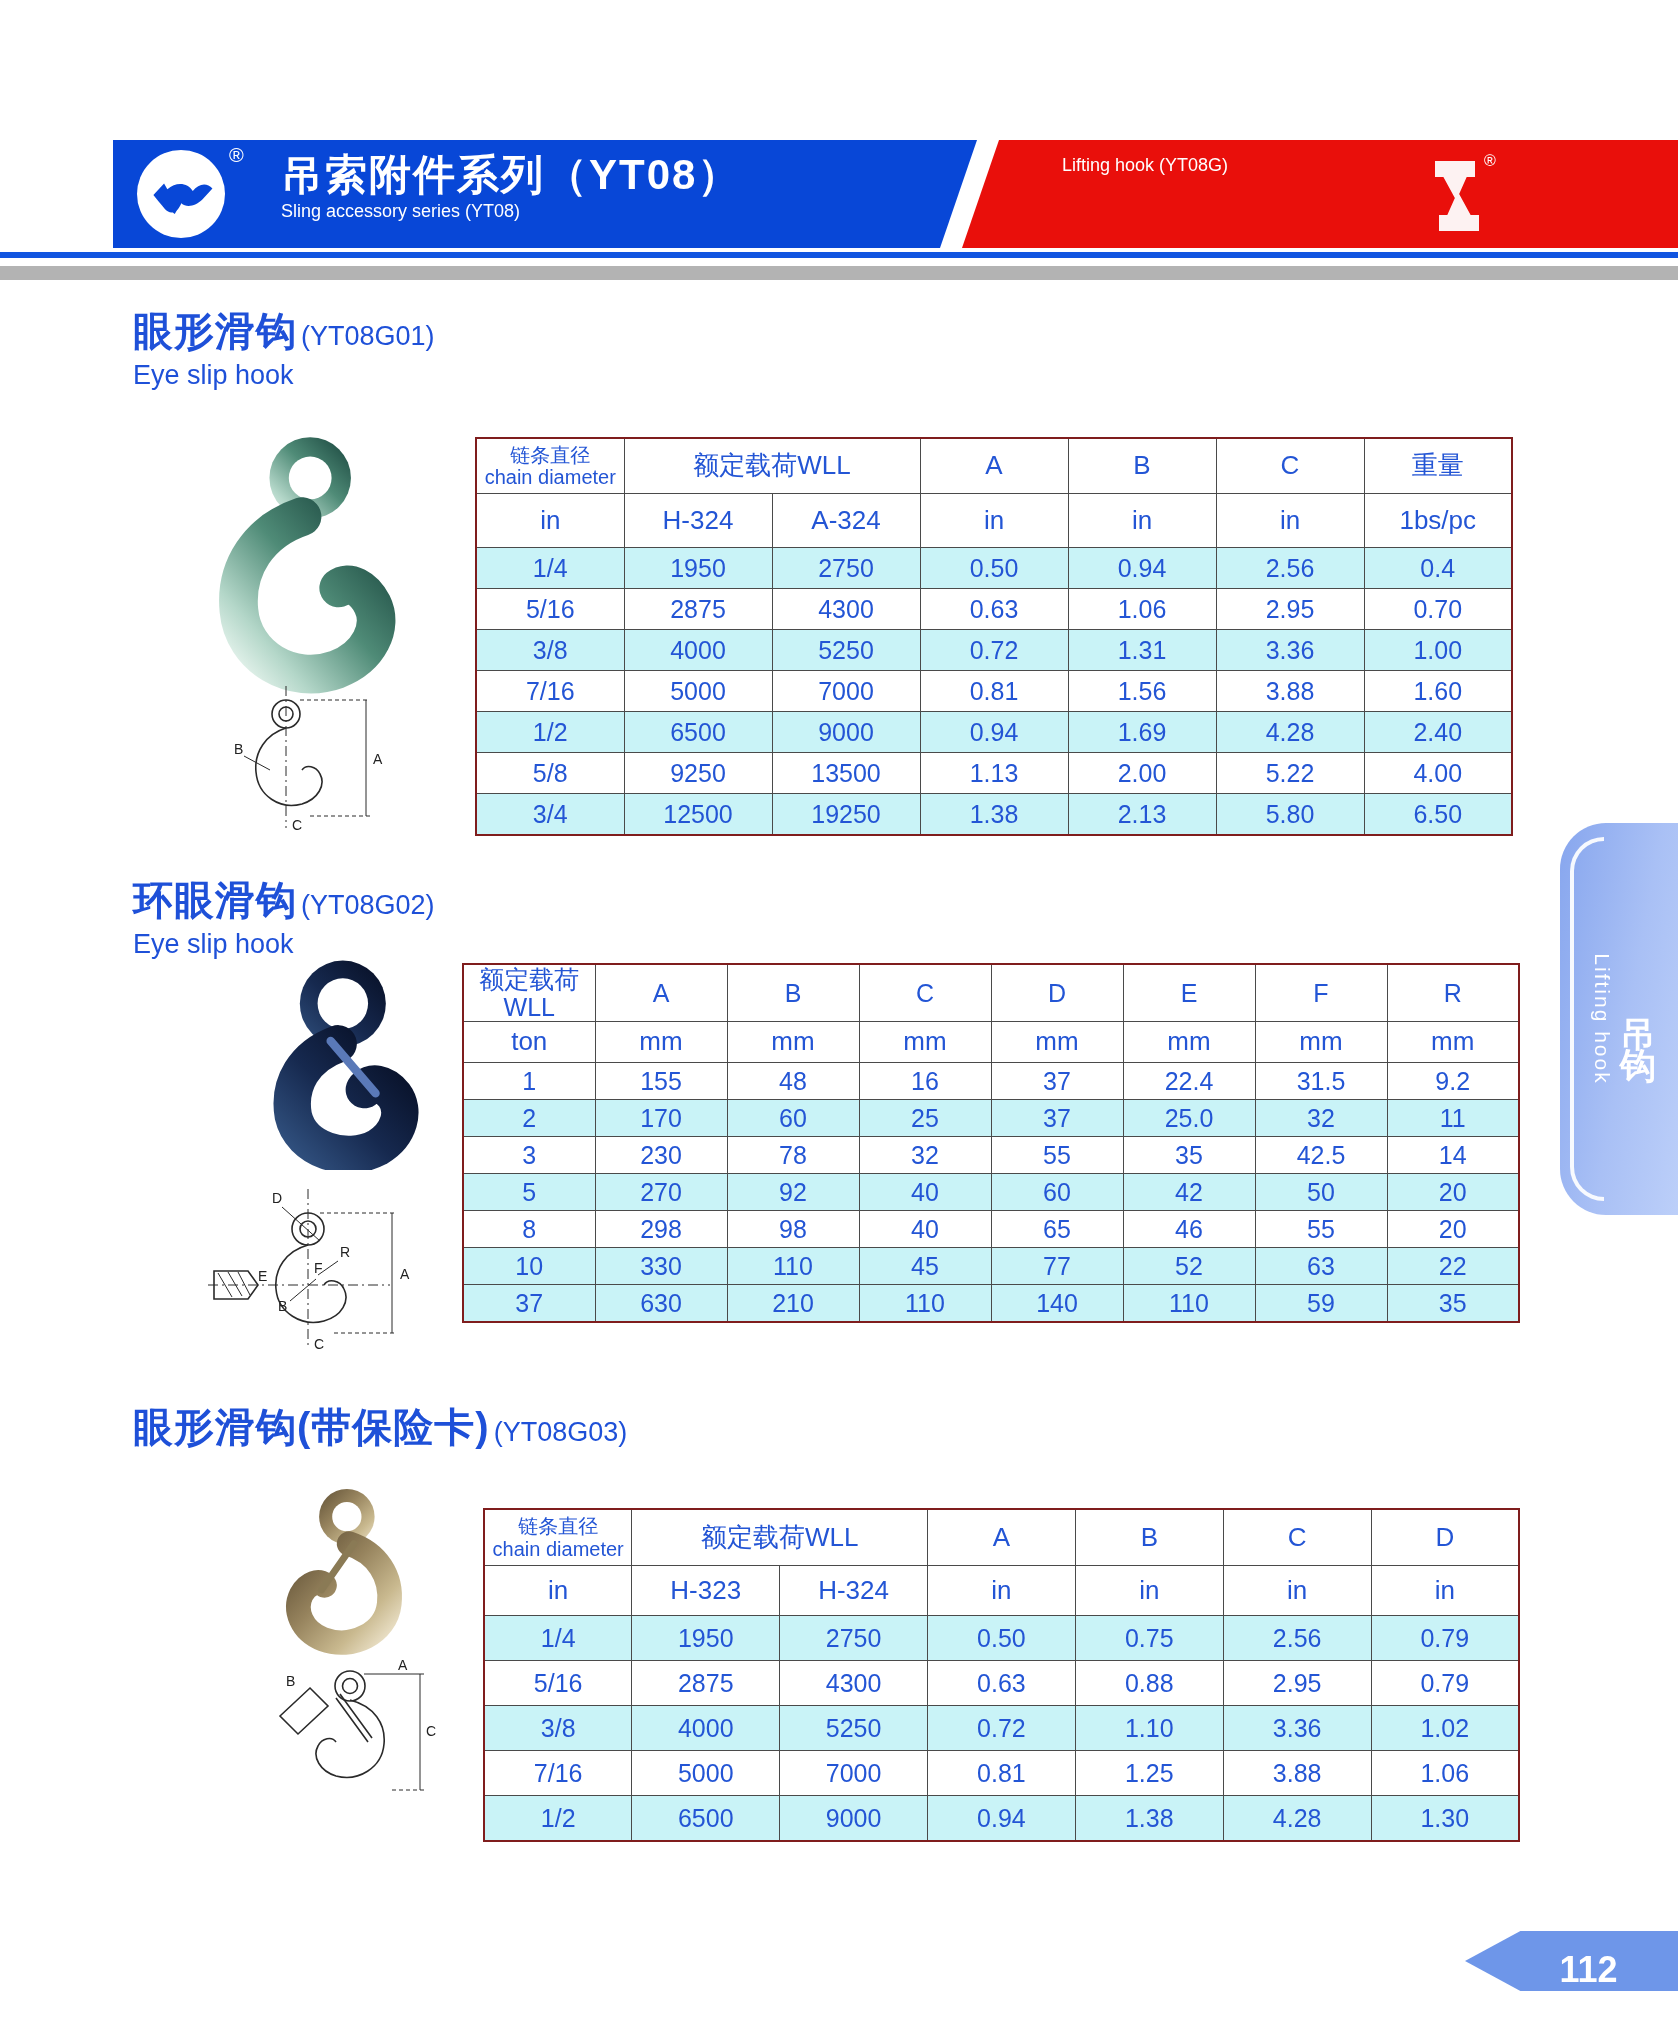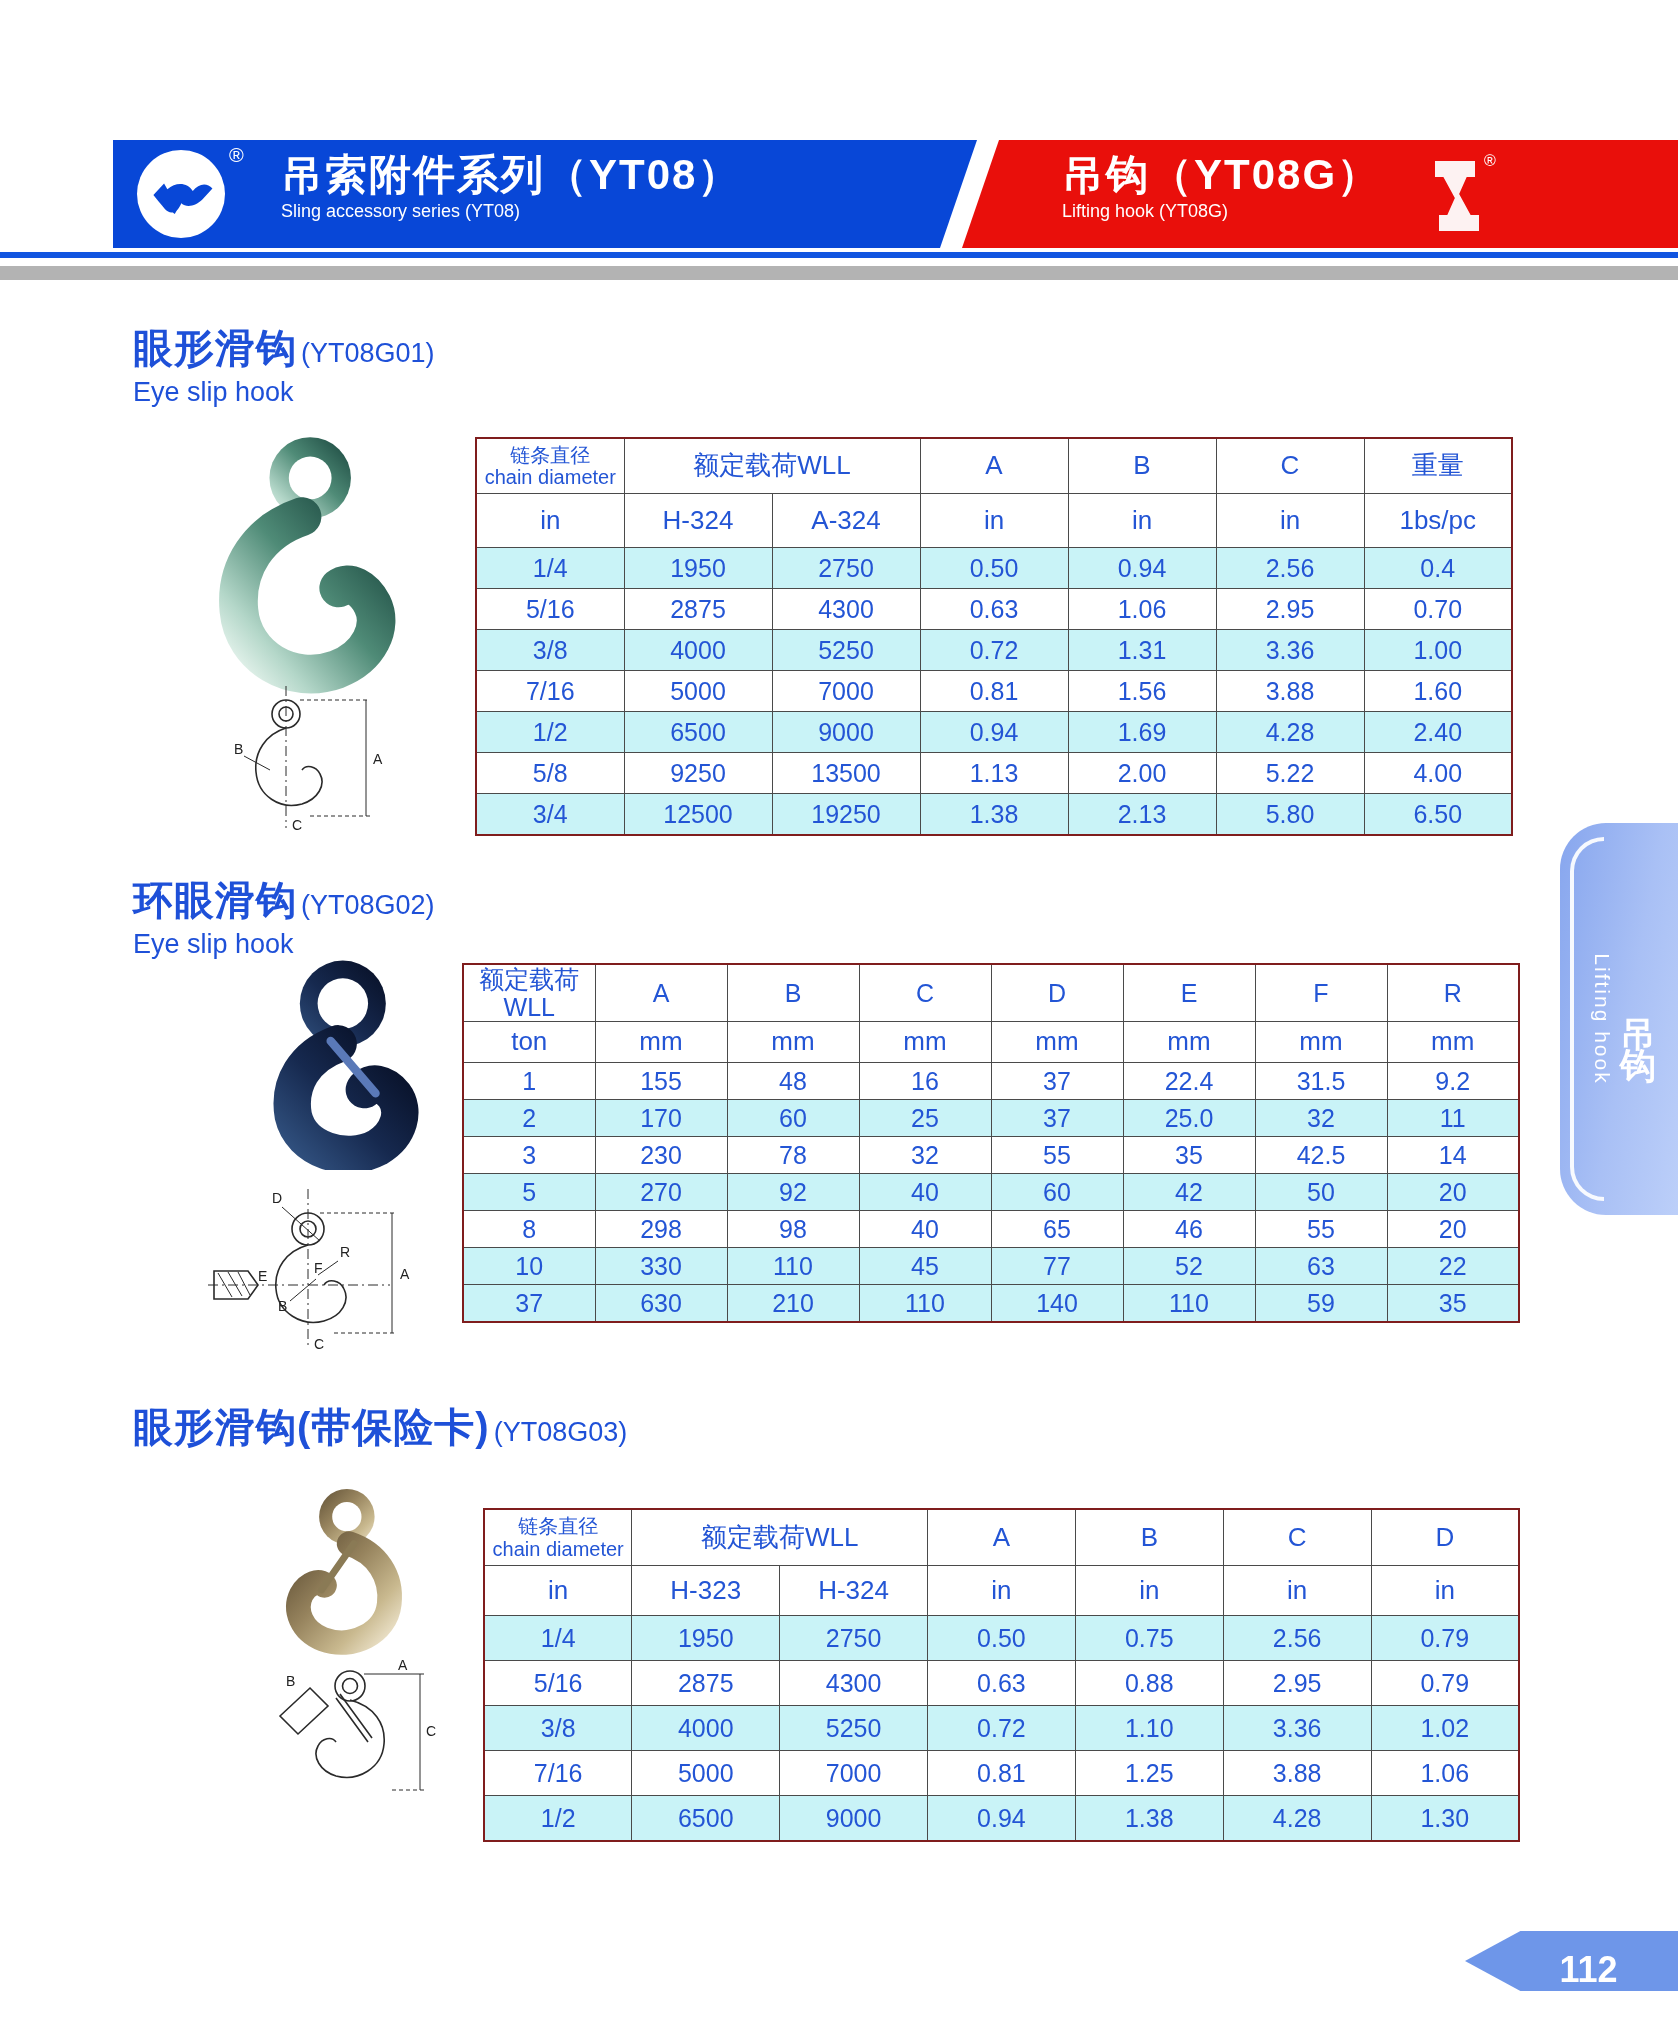--- a/index.html
+++ b/index.html
@@ -93,35 +93,34 @@
     </div>
     <span class="brand-r">®</span>
     <div class="bl-text">
       <div class="bl-zh">吊索附件系列（YT08）</div>
       <div class="bl-en">Sling accessory series (YT08)</div>
     </div>
   </div>
 
   <div class="banner-red">
     <div class="br-text">
-      <div class="bl-zh">吊钩（YT08G）</div>
       <div class="bl-en">Lifting hook (YT08G)</div>
     </div>
     <div class="br-logo">
       <svg width="86" height="92" viewBox="0 0 86 92">
         <path d="M14,12 H52 V26 H44 L36,44 L48,66 H56 V80 H18 V66 H26 L34,48 L22,26 H14 Z" fill="#fff" stroke="#fff" stroke-width="2" opacity="0.95"></path>
         <text x="62" y="16" fill="#fff" font-size="16" font-family="Liberation Sans, sans-serif">®</text>
       </svg>
     </div>
   </div>
 
   <div class="rule-blue"></div>
   <div class="rule-gray"></div>
 
-  <div class="sec-title" style="left:133px;top:321px;">
+  <div class="sec-title" style="left:133px;top:304px;">
     <span class="zh">眼形滑钩</span><span class="code">(YT08G01)</span>
     <div class="en">Eye slip hook</div>
   </div>
 
   <svg class="hook" style="left:180px;top:425px;" width="240" height="275" viewBox="0 0 220 270">
     <defs>
       <linearGradient id="gTeal" x1="1" y1="0" x2="0" y2="1">
         <stop offset="0" stop-color="#16413a"></stop>
           <stop offset="0.45" stop-color="#4f8b77"></stop>
         <stop offset="0.8" stop-color="#b4d7c9"></stop>

